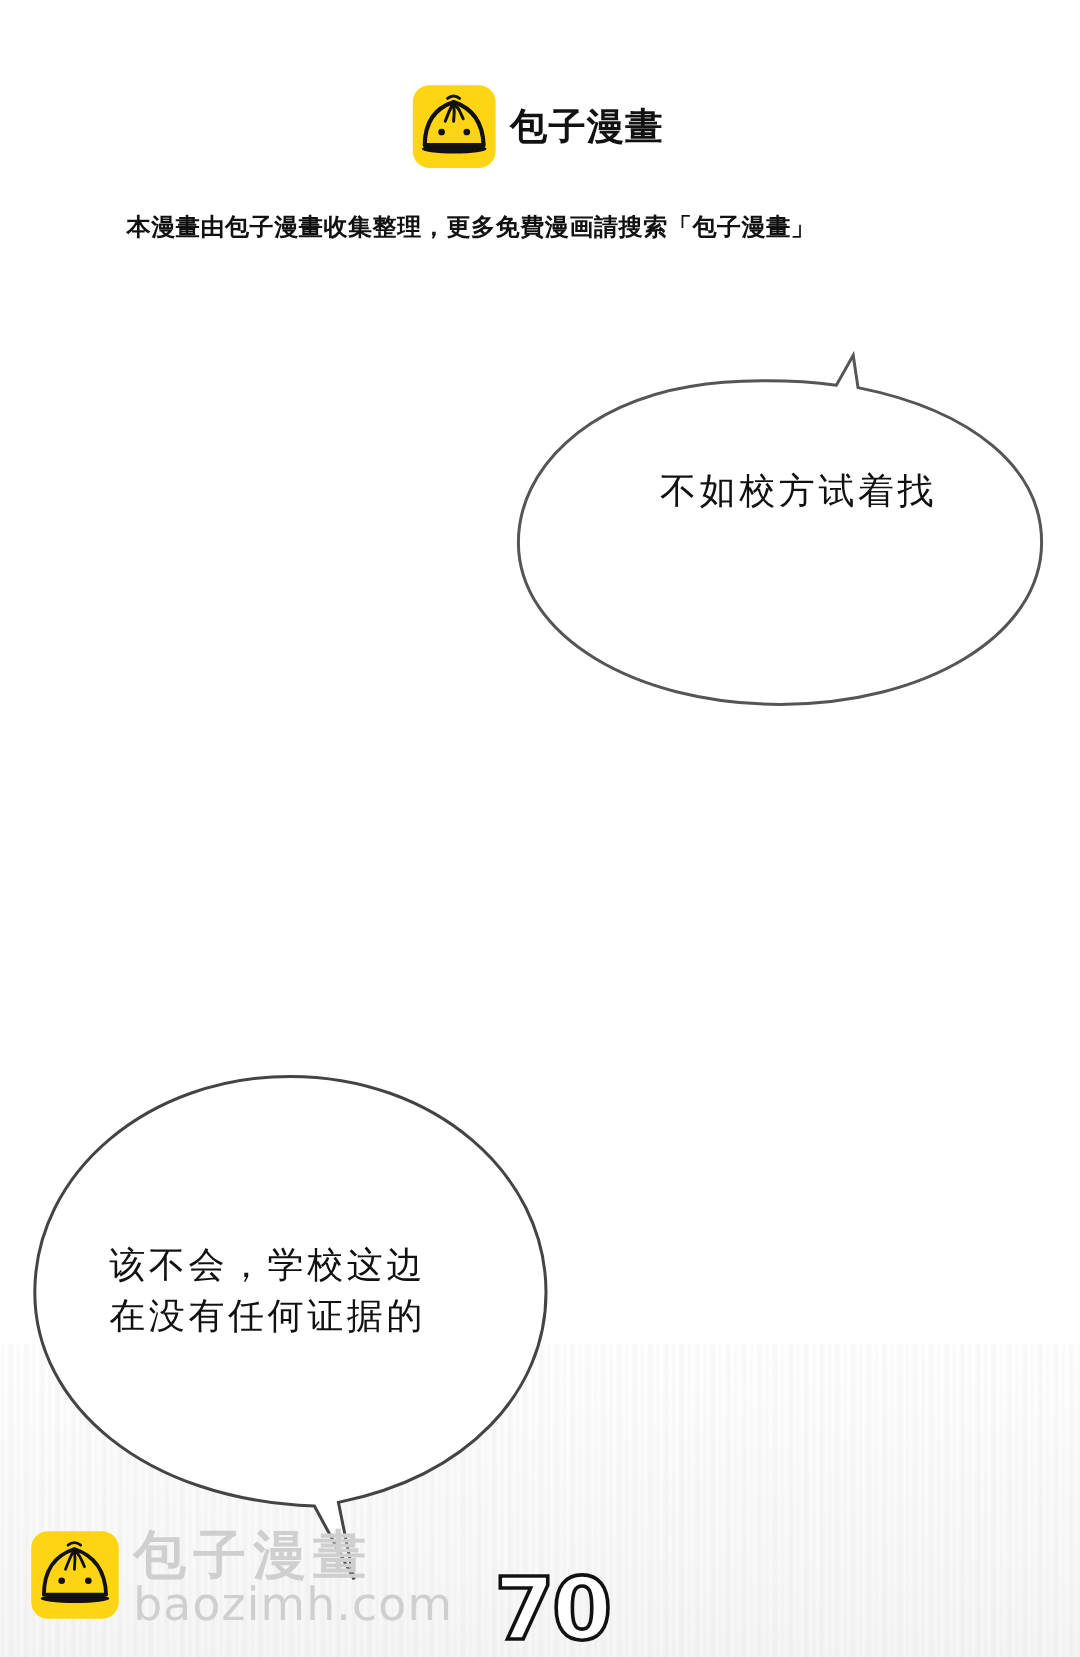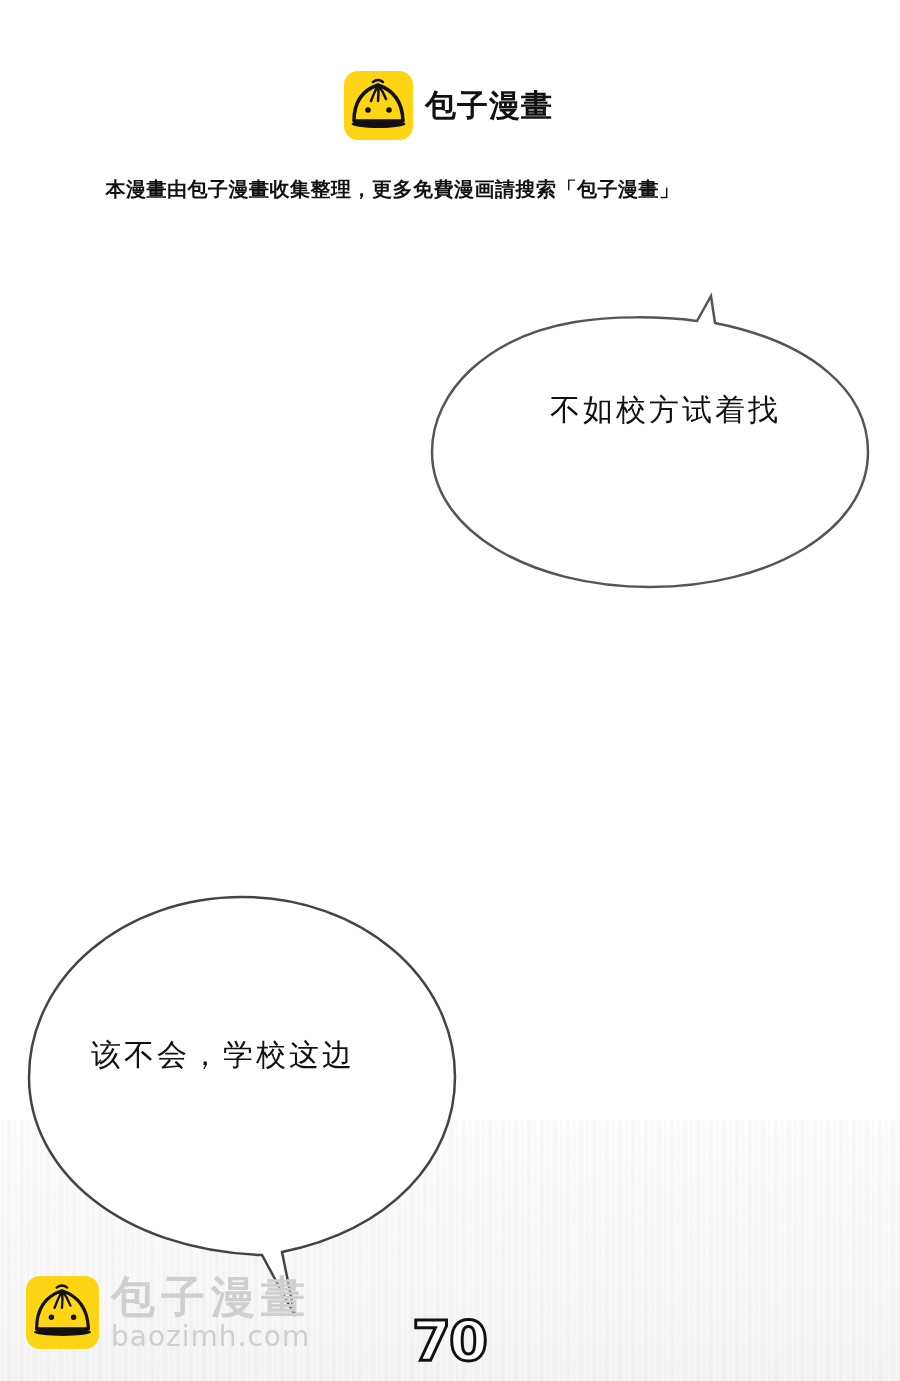--- a/index.html
+++ b/index.html
@@ -35,23 +35,23 @@
     }
     .bubble-text div { white-space: nowrap; }
     .wm-logo {
       position: absolute; left: 26px; top: 1276px; display: flex; align-items: flex-start;
     }
     .wm-icon {
       width: 73px; height: 73px; border-radius: 14px; background: #fdd514; position: relative; overflow: hidden;
     }
     .wm-texts { margin-left: 12px; margin-top: -4px; }
     .wm-name { font-size: 44px; color: #cfcfcf; letter-spacing: 6px; line-height: 50px; font-weight: bold; }
-    .wm-url { font-size: 28px; color: #cfcfcf; line-height: 30px; letter-spacing: 1px; }
+    .wm-url { font-size: 38px; color: #cfcfcf; line-height: 30px; letter-spacing: 1px; }
     .page-number {
-      position: absolute; left: 412px; top: 1303px; font-size: 56px; font-weight: bold;
+      position: absolute; left: 412px; top: 1303px; font-size: 72px; font-weight: bold;
       color: #ffffff; -webkit-text-stroke: 3px #111; letter-spacing: -2px;
       font-family: "DejaVu Sans", sans-serif; line-height: 76px;
     }
   </style>
 </head>
 <body>
 
 <div class="bottom-fade"></div>
 
 <div class="top-logo">
@@ -87,20 +87,21 @@
            C 29 1170, 120 1250, 262 1255
            L 295 1316 Z" fill="#ffffff" stroke="#444" stroke-width="2.5" stroke-linejoin="miter"></path>
 </svg>
 
 <div class="bubble-text" style="left:550px; top:388px;text-align:center;">
   <div>不如校方试着找</div>
 </div>
 
 <div class="bubble-text" style="left:91px; top:1033px;">
   <div>该不会，学校这边</div>
+  <div>在没有任何证据的</div>
 </div>
 
 <div class="wm-logo">
   <div class="wm-icon">
     <svg width="73" height="73" viewBox="0 0 69 69">
       <path d="M10 50 Q10 22 34 14 Q58 22 59 50 Z" fill="#fdd514" stroke="#111" stroke-width="3" stroke-linejoin="round"></path>
       <path d="M34 14 Q30 22 27 30 M34 14 Q35 22 34 30 M34 14 Q39 20 42 28" fill="none" stroke="#111" stroke-width="2.2" stroke-linecap="round"></path>
       <path d="M29 11 Q34 7 39 11" fill="none" stroke="#111" stroke-width="2.2" stroke-linecap="round"></path>
       <circle cx="24" cy="39" r="2.6" fill="#111"></circle>
       <circle cx="45" cy="39" r="2.6" fill="#111"></circle>

